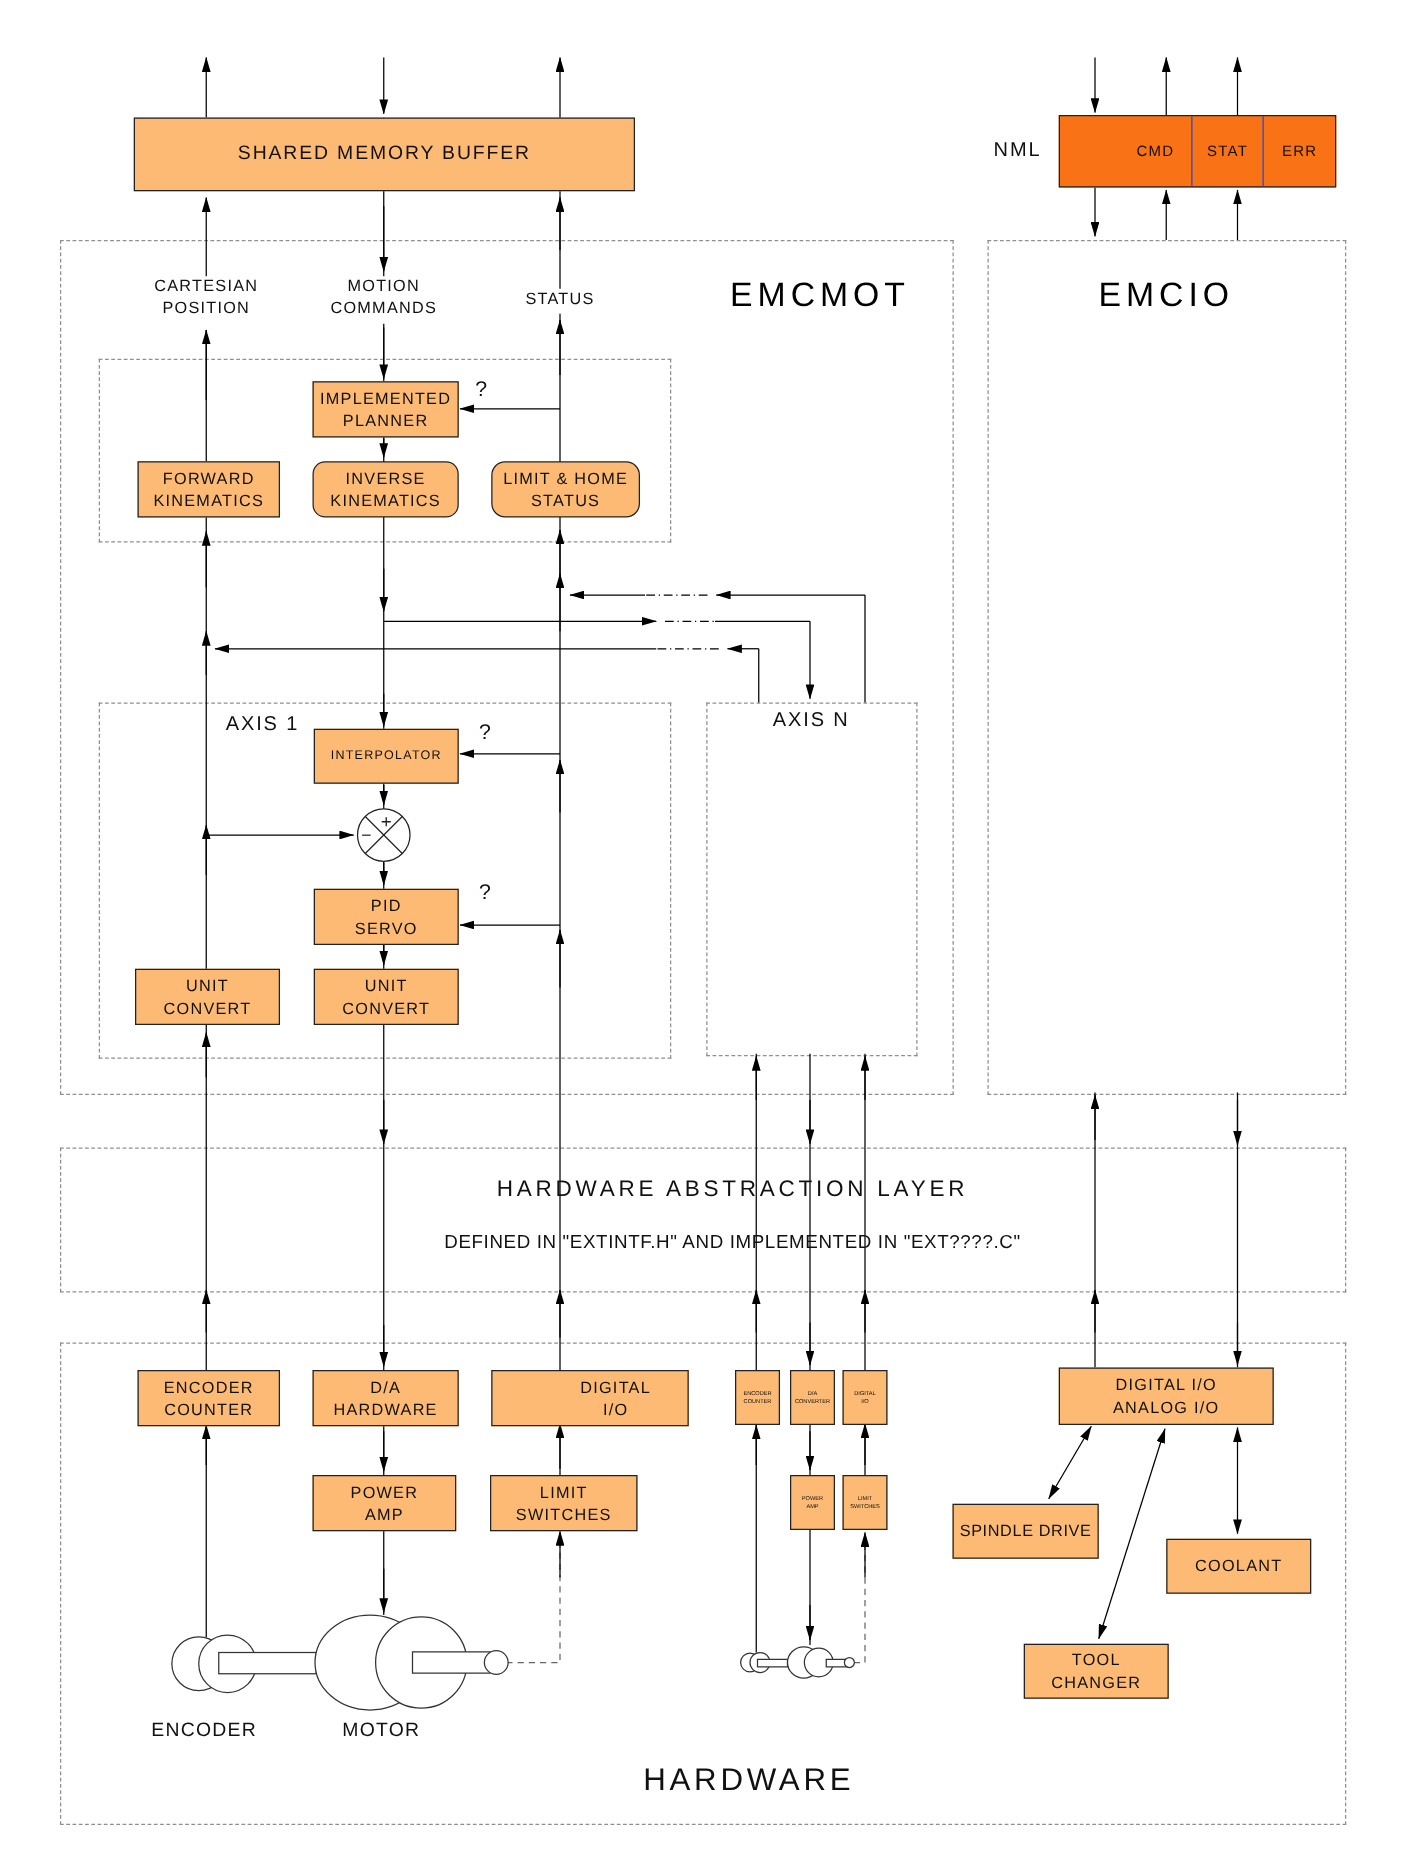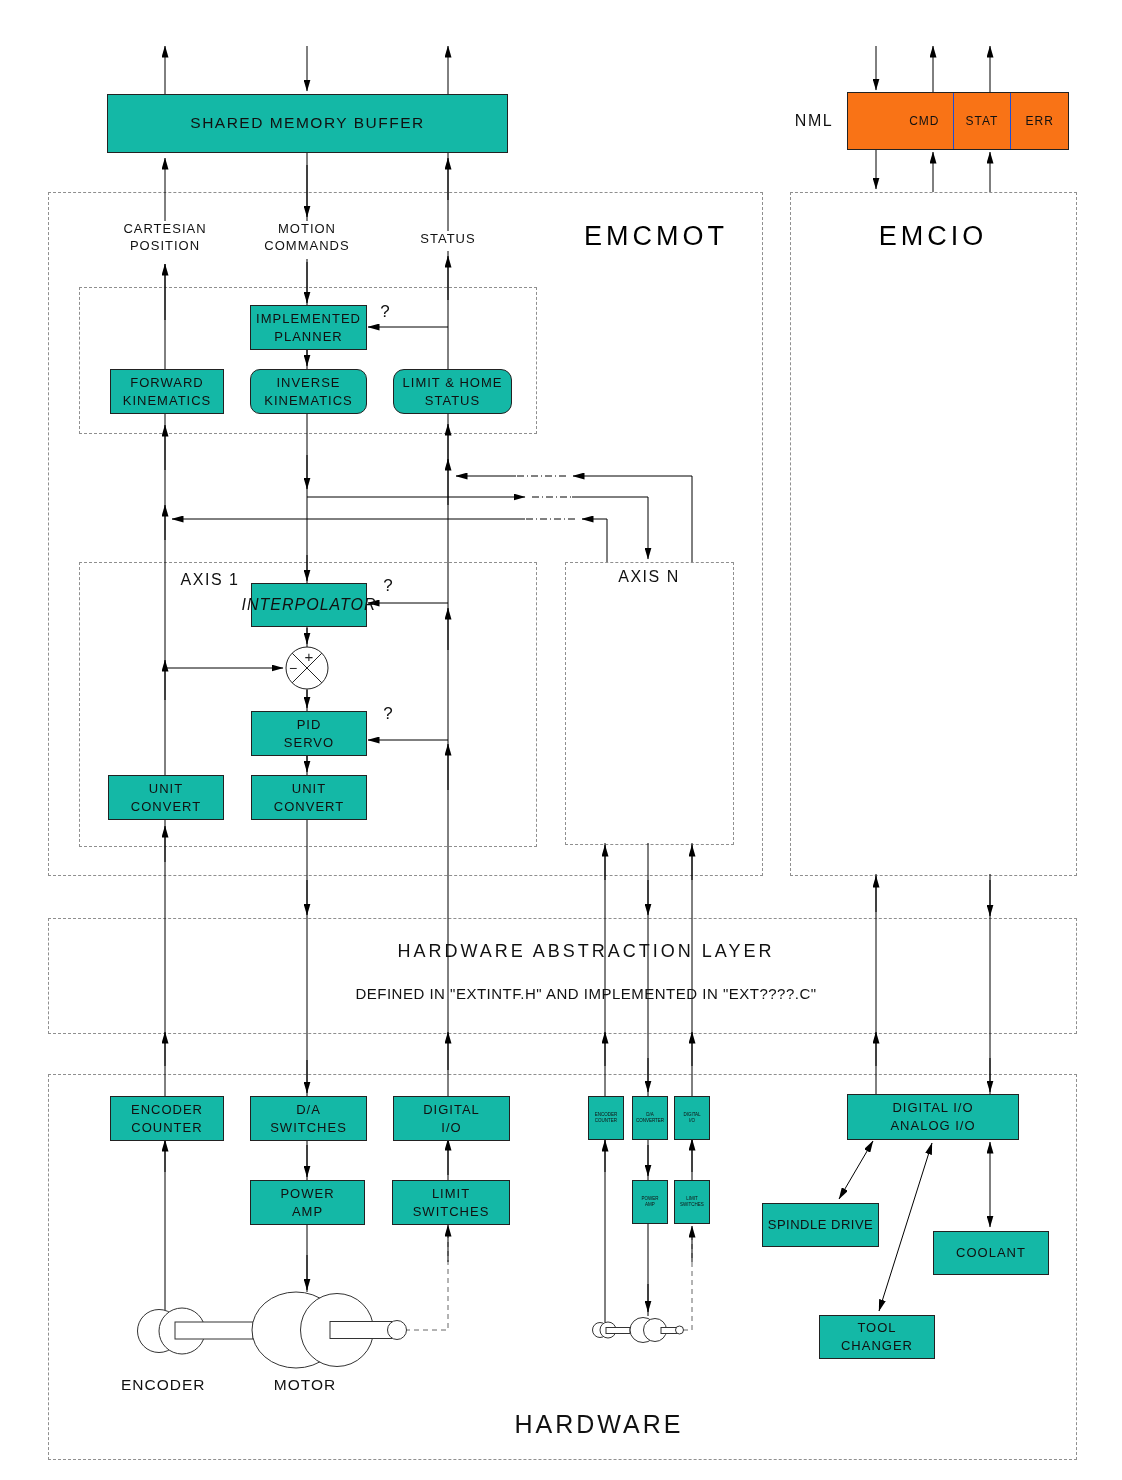--- a/index.html
+++ b/index.html
@@ -1,20 +1,20 @@
 <!DOCTYPE html>
 <html><head>
 <meta charset="utf-8">
 <style>
   html,body{margin:0;padding:0;background:#fff;}
   body{width:1122px;height:1480px;position:relative;overflow:hidden;
        font-family:"Liberation Sans",sans-serif;color:#111;}
   .region{position:absolute;border:1px dashed #8f8f8f;z-index:0;background:transparent;}
   svg.wires{position:absolute;left:0;top:0;z-index:1;}
-  .box{position:absolute;border:1px solid #222;background:#14b8a6;z-index:2;
+  .box{position:absolute;border:1px solid #222;background:#fdba74;z-index:2;
        display:flex;align-items:center;justify-content:center;text-align:center;
        font-size:13px;line-height:1.35;letter-spacing:1px;white-space:pre-line;}
   .lbl{position:absolute;z-index:2;text-align:center;font-size:13px;letter-spacing:1px;
        line-height:1.3;white-space:pre-line;}
   .onwire{background:#fff;}
   .title{font-size:27px;letter-spacing:4px;color:#000;}
   .smalltitle{font-size:16px;letter-spacing:1.5px;}
   .tiny{font-size:4.5px;letter-spacing:0;line-height:1.4;}
   .q{font-size:17px;letter-spacing:0;background:#fff;z-index:2;position:absolute;text-align:center;}
   .nmlwrap{position:absolute;left:847px;top:92px;width:172px;height:56px;z-index:2;
@@ -219,36 +219,36 @@
 <div class="box" style="left:393px;top:369px;width:117px;height:43px;border-radius:11px;">LIMIT &amp; HOME
 STATUS</div>
 
 <div class="q" style="left:376px;top:302px;width:18px;">?</div>
 <div class="q" style="left:379px;top:576px;width:18px;">?</div>
 <div class="q" style="left:379px;top:704px;width:18px;">?</div>
 
 <div class="lbl smalltitle" style="left:175px;top:570px;width:70px;">AXIS 1</div>
 <div class="lbl smalltitle" style="left:613px;top:567px;width:72px;">AXIS N</div>
 
-<div class="box" style="left:251px;top:583px;width:114px;height:42px;font-size:16px;font-style:italic;">INTERPOLATOR</div>
+<div class="box" style="left:251px;top:583px;width:114px;height:42px;font-size:10px;">INTERPOLATOR</div>
 <div class="box" style="left:251px;top:711px;width:114px;height:43px;">PID
 SERVO</div>
 <div class="box" style="left:108px;top:775px;width:114px;height:43px;">UNIT
 CONVERT</div>
 <div class="box" style="left:251px;top:775px;width:114px;height:43px;">UNIT
 CONVERT</div>
 
 <div class="lbl" style="left:76px;top:940px;width:1020px;font-size:18px;letter-spacing:3px;">HARDWARE ABSTRACTION LAYER</div>
 <div class="lbl" style="left:76px;top:984px;width:1020px;font-size:15px;letter-spacing:0.5px;">DEFINED IN "EXTINTF.H" AND IMPLEMENTED IN "EXT????.C"</div>
 
 <div class="box" style="left:110px;top:1096px;width:112px;height:43px;">ENCODER
 COUNTER</div>
 <div class="box" style="left:250px;top:1096px;width:115px;height:43px;">D/A
-SWITCHES</div>
-<div class="box" style="left:393px;top:1096px;width:115px;height:43px;">DIGITAL
+HARDWARE</div>
+<div class="box" style="left:393px;top:1096px;width:115px;height:43px;padding-left:41px;">DIGITAL
 I/O</div>
 <div class="box" style="left:250px;top:1180px;width:113px;height:43px;">POWER
 AMP</div>
 <div class="box" style="left:392px;top:1180px;width:116px;height:43px;">LIMIT
 SWITCHES</div>
 
 <div class="box tiny" style="left:588px;top:1096px;width:34px;height:42px;">ENCODER
 COUNTER</div>
 <div class="box tiny" style="left:632px;top:1096px;width:34px;height:42px;">D/A
 CONVERTER</div>

